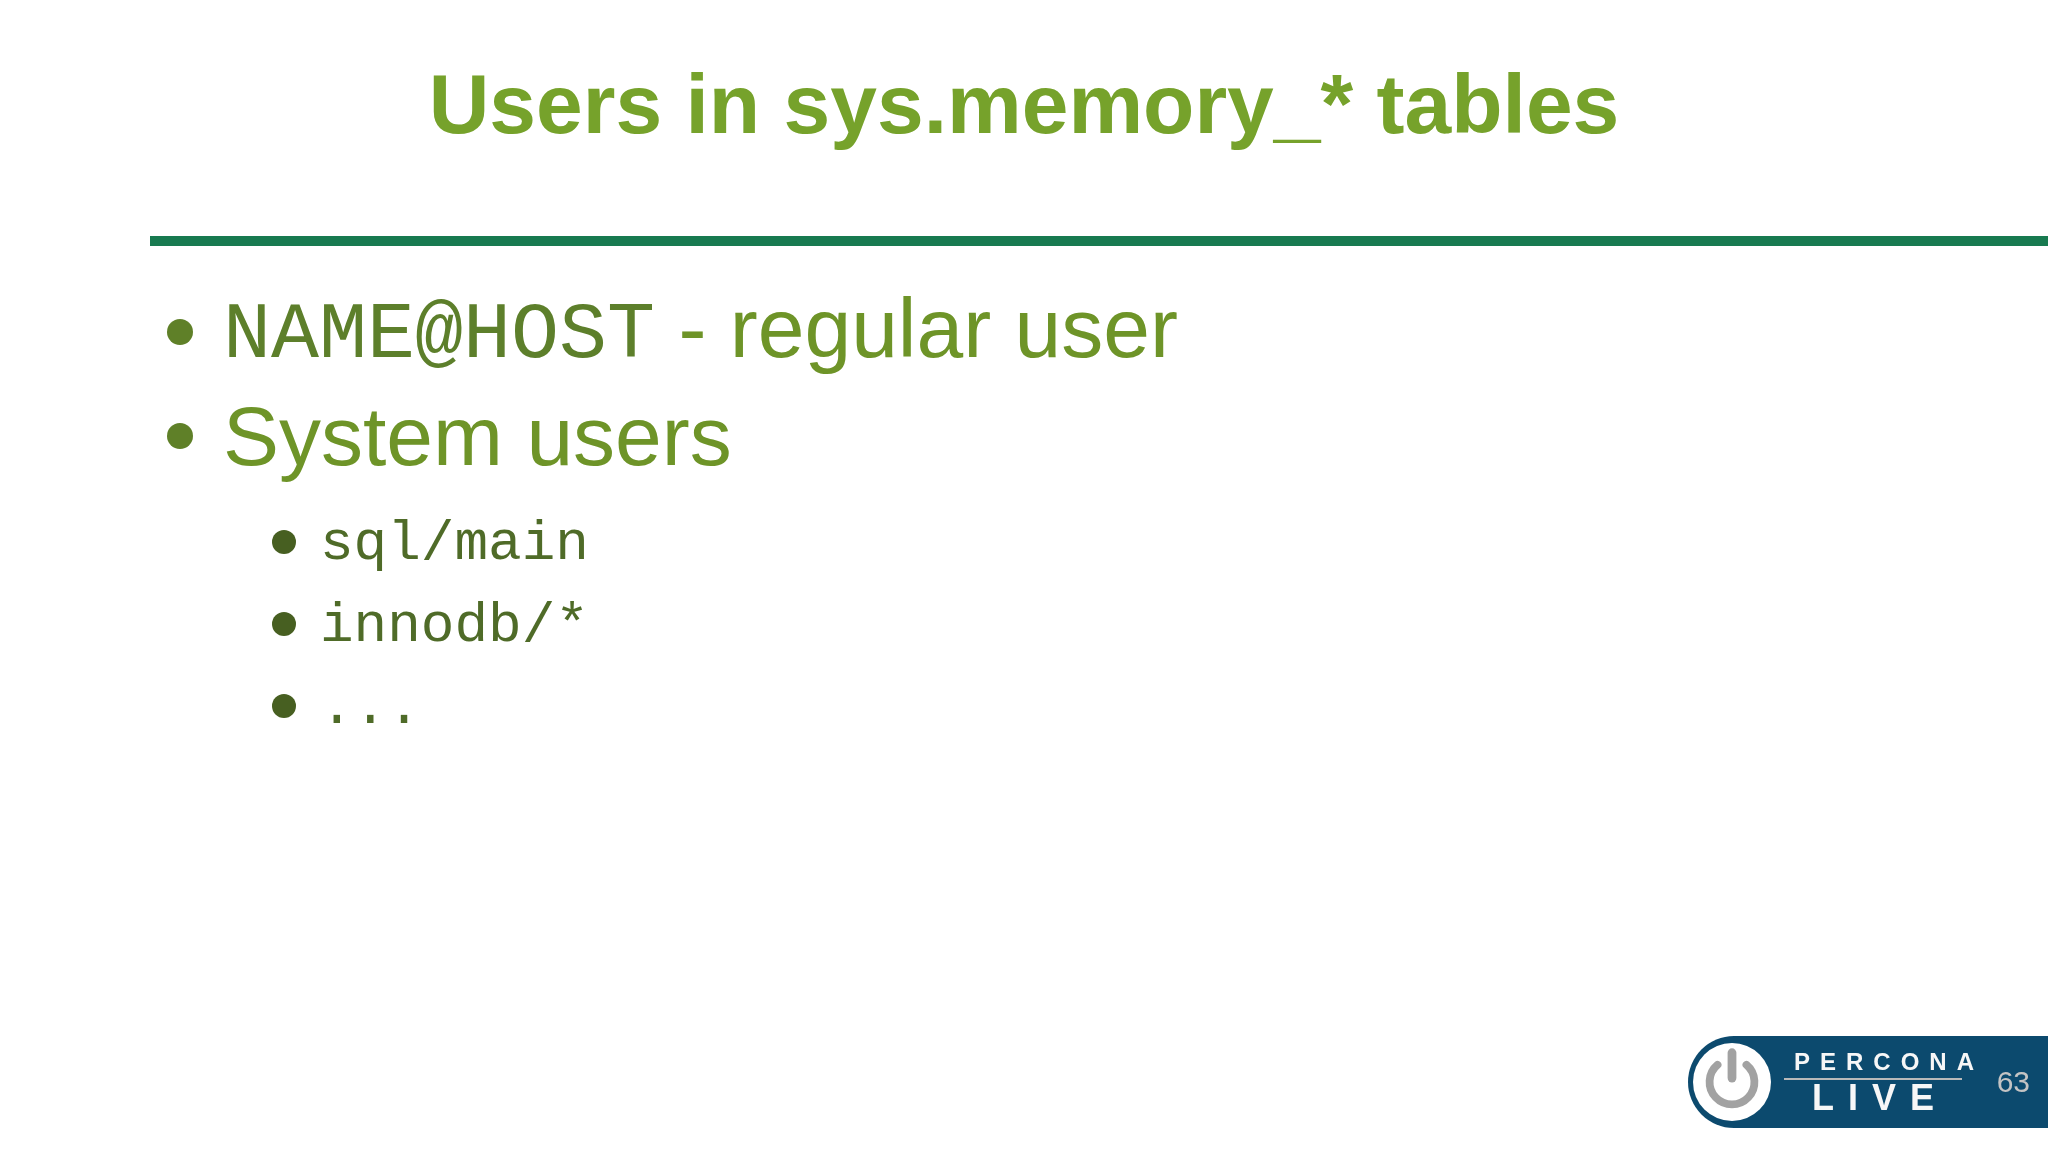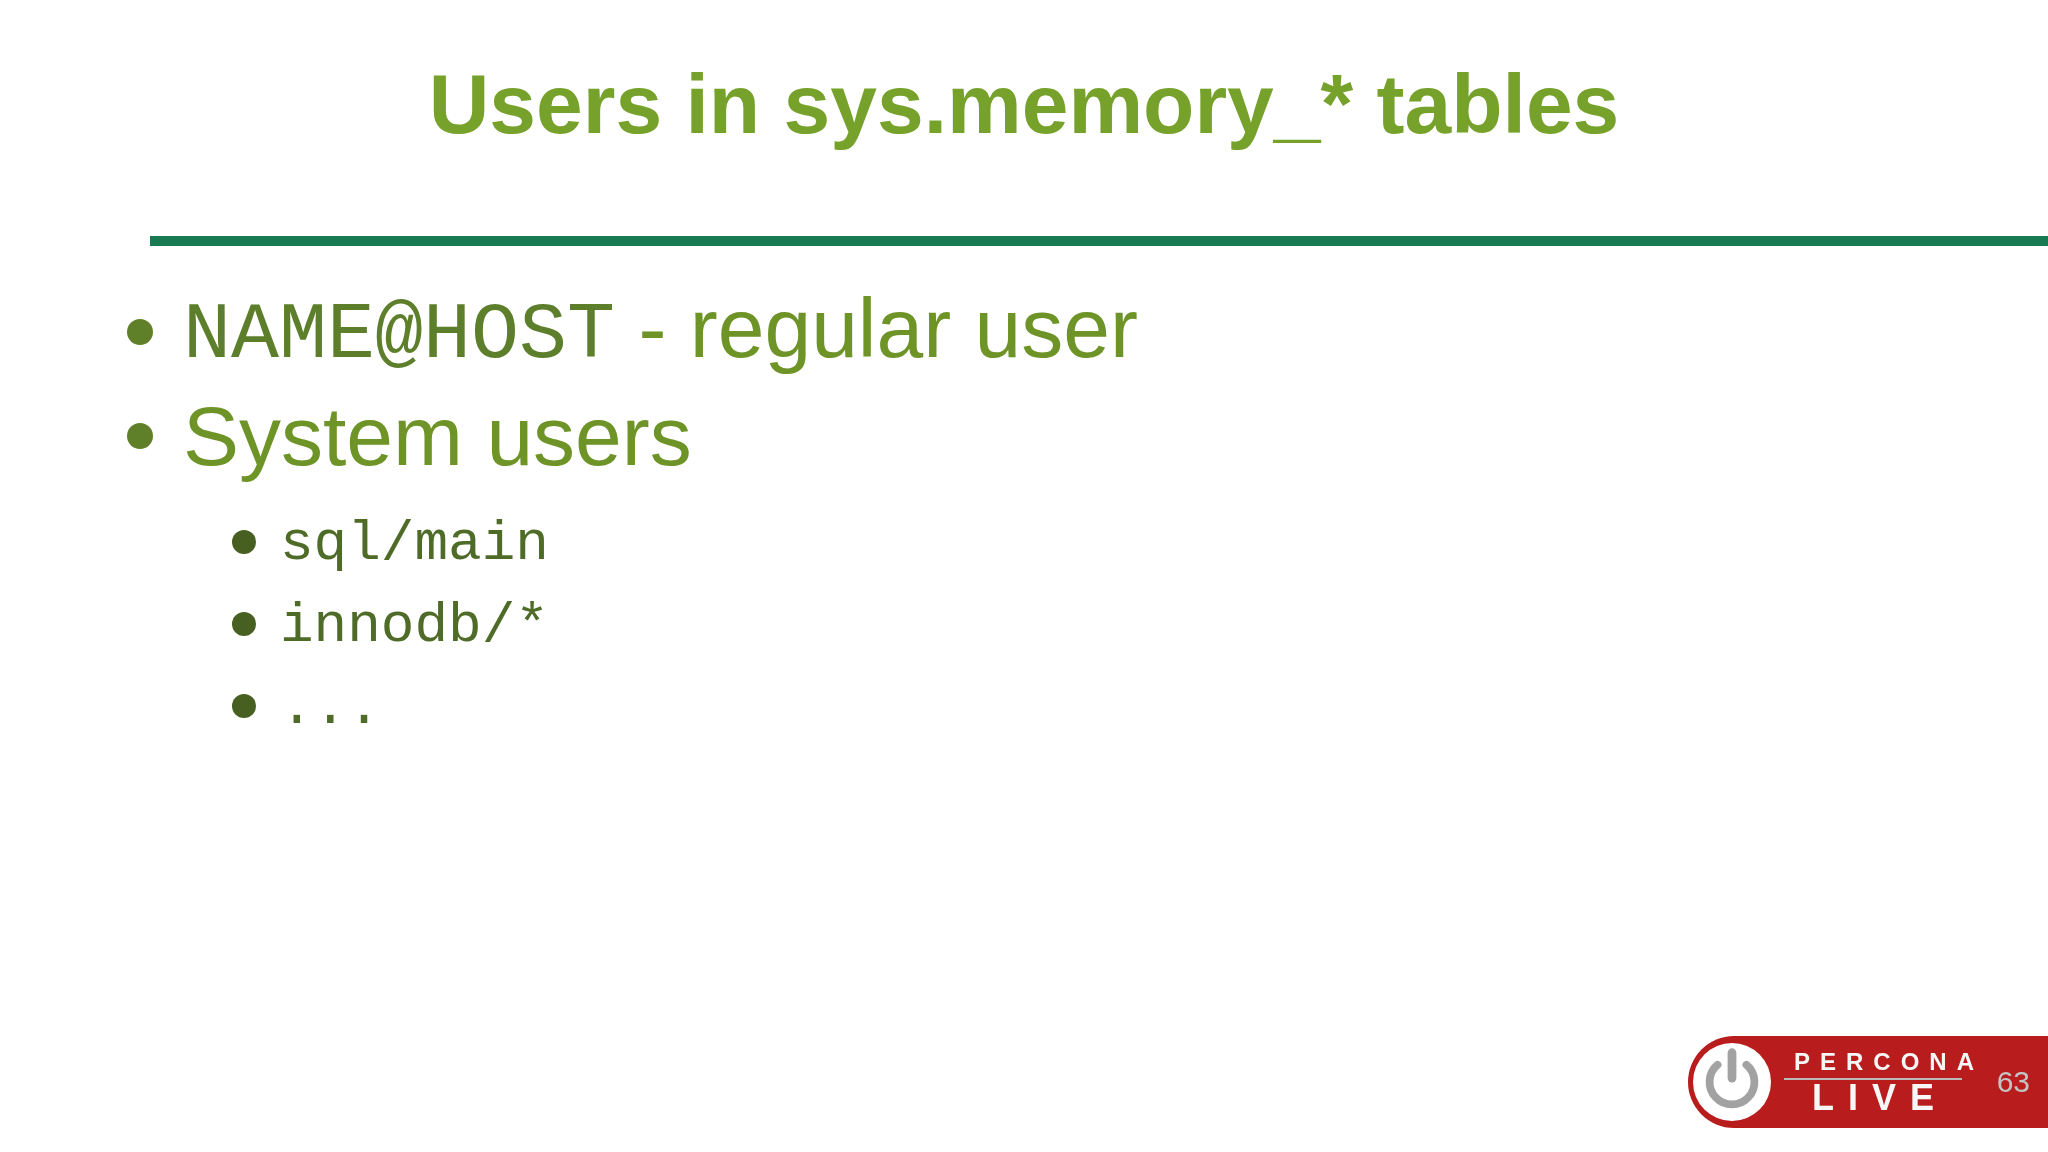--- a/index.html
+++ b/index.html
@@ -10,36 +10,36 @@
   
   .title{position:absolute;top:56px;left:0;width:100%;text-align:center;
          font-size:84px;font-weight:bold;color:#76a22b;line-height:1.15;
          letter-spacing:0px;}
 
   
   .title-rule{position:absolute;top:236px;left:150px;right:0;height:10px;
               background:#187a50;}
 
   
-  .content{position:absolute;top:278px;left:0;right:16px;}
+  .content{position:absolute;top:278px;left:0;right:16px;padding-left:40px;}
   .row{display:flex;align-items:center;}
   .row.l1{padding-left:127px;line-height:100px;font-size:84px;color:#6e9428;}
   .row.l2{padding-left:232px;line-height:78px;font-size:56px;color:#4f6b28;}
   .sublist{margin-top:15px;}
   .dot{display:inline-block;border-radius:50%;flex:0 0 auto;}
   .l1 .dot{width:26px;height:26px;background:#5f8028;margin-right:30px;}
   .l2 .dot{width:24px;height:24px;background:#475f21;margin-right:24px;}
   .seg{white-space:pre-wrap;}
   .seg.mono{font-family:"Liberation Mono",monospace;}
   .l1 .seg.mono{font-size:80px;color:#5d7f2b;}
   .l2 .seg.mono{color:#4f6b28;}
 
   
   .pill{position:absolute;top:1036px;right:0;width:360px;height:92px;
-        background:#b91c1c;border-radius:46px 0 0 46px;}
+        background:#0c4a6e;border-radius:46px 0 0 46px;}
   .logo-circle{position:absolute;left:5px;top:7px;width:78px;height:78px;
                border-radius:50%;background:#ffffff;}
   .logo-circle svg{display:block;width:78px;height:78px;}
   .brand{position:absolute;left:96px;top:13px;width:178px;text-align:center;
          color:#f7f7f7;}
   .brand-top{font-size:24px;font-weight:bold;letter-spacing:10px;padding-left:10px;
              line-height:26px;}
   .brand-divider{height:2px;background:#b9b9b9;margin:3px 0 2px 0;}
   .brand-bottom{font-size:36px;font-weight:bold;letter-spacing:14px;padding-left:14px;
                 line-height:32px;}

